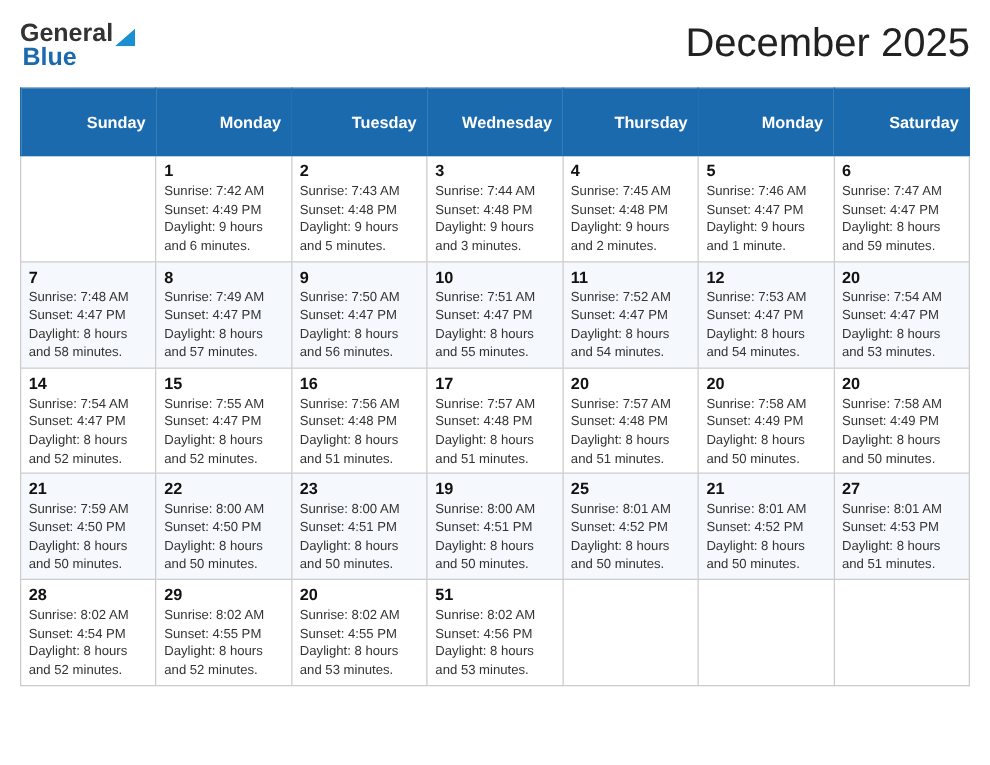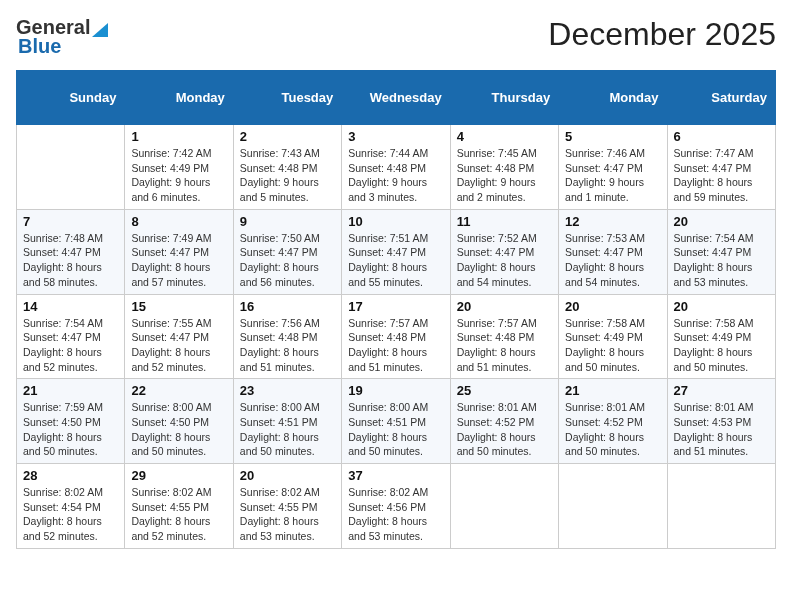--- a/index.html
+++ b/index.html
@@ -238,21 +238,21 @@
         </td>
         <td>
           <span class="day-number">29</span>
           <div class="day-info">Sunrise: 8:02 AM<br>Sunset: 4:55 PM<br>Daylight: 8 hours<br>and 52 minutes.</div>
         </td>
         <td>
           <span class="day-number">20</span>
           <div class="day-info">Sunrise: 8:02 AM<br>Sunset: 4:55 PM<br>Daylight: 8 hours<br>and 53 minutes.</div>
         </td>
         <td>
-          <span class="day-number">37</span>
+          <span class="day-number">51</span>
           <div class="day-info">Sunrise: 8:02 AM<br>Sunset: 4:56 PM<br>Daylight: 8 hours<br>and 53 minutes.</div>
         </td>
         <td class="empty-cell"></td>
         <td class="empty-cell"></td>
         <td class="empty-cell"></td>
       </tr>
     </tbody>
 </table>
 
 </body></html>

